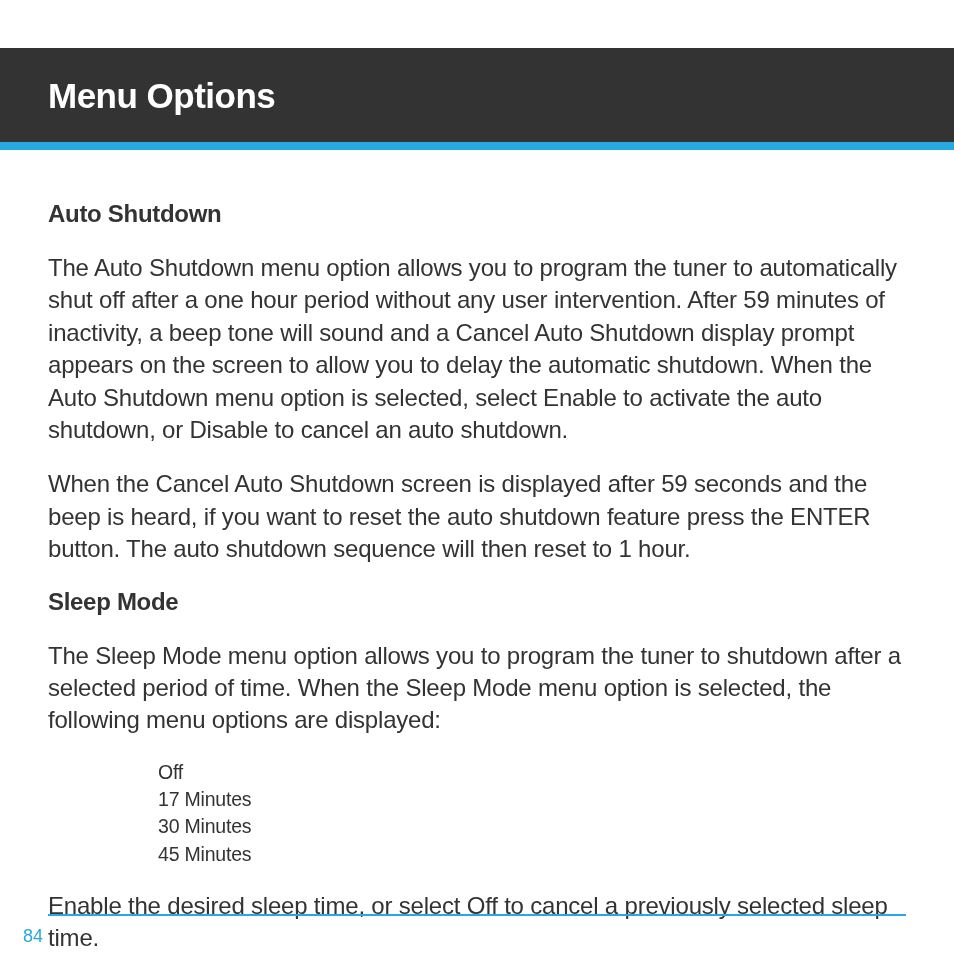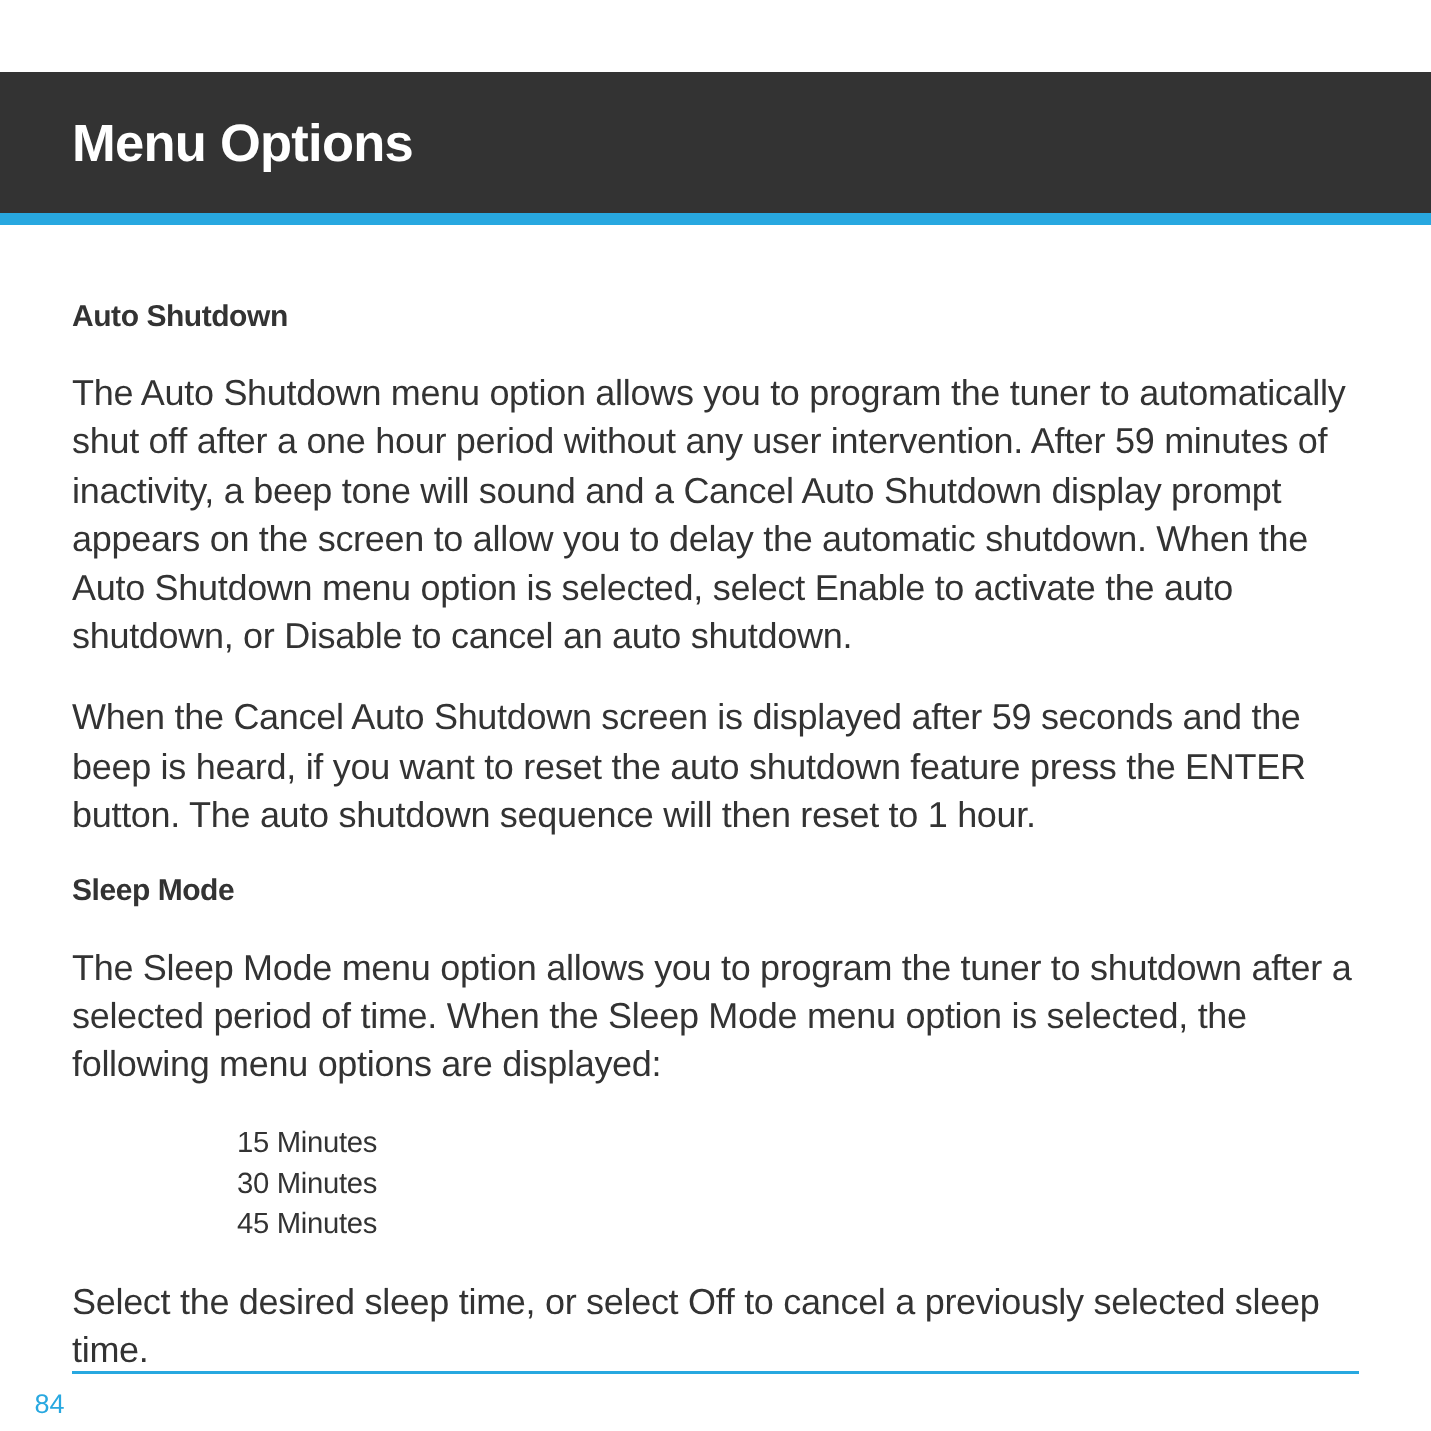--- a/index.html
+++ b/index.html
@@ -27,21 +27,21 @@
       letter-spacing: -0.5px;
     }
     .accent-bar {
       height: 8px;
       background: #28a8e0;
     }
     .content {
       padding: 50px 48px 0 48px;
     }
     .section-heading {
-      font-size: 20px;
+      font-size: 24px;
       font-weight: bold;
       color: #333333;
       margin-bottom: 24px;
       letter-spacing: -0.3px;
     }
     .body-text {
       font-size: 24px;
       line-height: 1.35;
       color: #333333;
       margin-bottom: 22px;
@@ -87,23 +87,24 @@
 <div class="accent-bar"></div>
 
 <div class="content">
   <div class="section-heading">Auto Shutdown</div>
   <div class="body-text">The Auto Shutdown menu option allows you to program the tuner to automatically shut off after a one hour period without any user intervention. After 59 minutes of inactivity, a beep tone will sound and a Cancel Auto Shutdown display prompt appears on the screen to allow you to delay the automatic shutdown. When the Auto Shutdown menu option is selected, select Enable to activate the auto shutdown, or Disable to cancel an auto shutdown.</div>
   <div class="body-text last">When the Cancel Auto Shutdown screen is displayed after 59 seconds and the beep is heard, if you want to reset the auto shutdown feature press the ENTER button. The auto shutdown sequence will then reset to 1 hour.</div>
 
   <div class="section-heading">Sleep Mode</div>
   <div class="body-text">The Sleep Mode menu option allows you to program the tuner to shutdown after a selected period of time. When the Sleep Mode menu option is selected, the following menu options are displayed:</div>
   <div class="options-list">
-    <div class="option-item">15 Minutes</div>
+    <div class="option-item">Off</div>
+    <div class="option-item">17 Minutes</div>
     <div class="option-item">30 Minutes</div>
     <div class="option-item">45 Minutes</div>
   </div>
-  <div class="body-text">Select the desired sleep time, or select Off to cancel a previously selected sleep time.</div>
+  <div class="body-text">Enable the desired sleep time, or select Off to cancel a previously selected sleep time.</div>
 </div>
 
 <div class="footer">
   <div class="footer-bar"></div>
   <div class="page-number">84</div>
 </div>
 
 </body></html>

